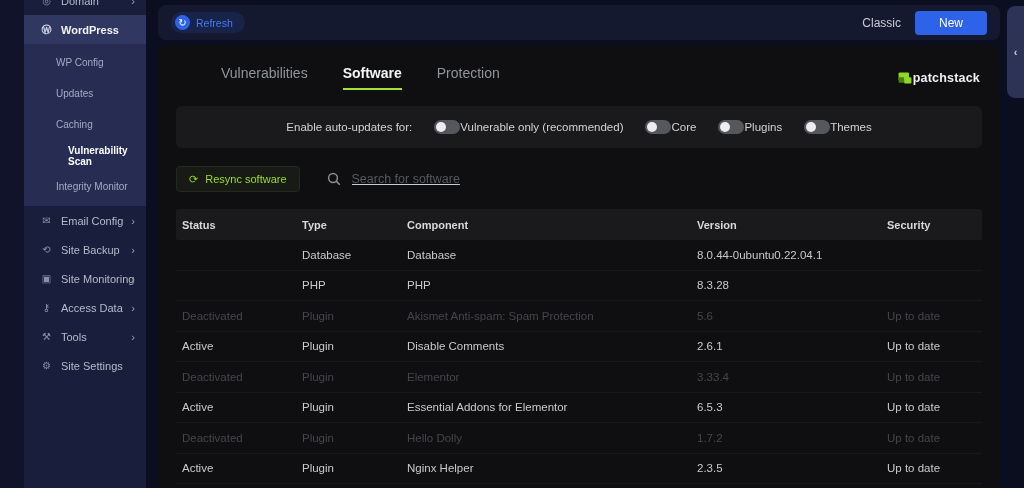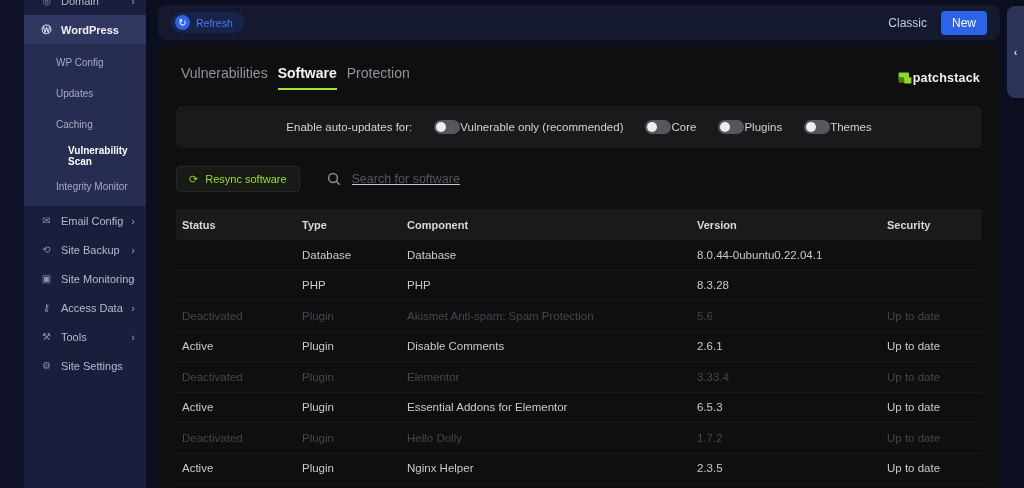--- a/index.html
+++ b/index.html
@@ -33,33 +33,33 @@
             background:#151930; border-radius:8px; display:flex; align-items:center;
             padding:0 13px; }
   .refresh-chip { display:flex; align-items:center; gap:6px; background:rgba(45,99,233,0.14);
                   border-radius:13px; padding:3px 12px 3px 4px; cursor:pointer; }
   .refresh-circle { width:15px; height:15px; border-radius:50%; background:#2d63e9;
                     color:#fff; font-size:10px; line-height:15px; text-align:center; }
   .refresh-lbl { color:#4a79f2; font-size:10.5px; }
   .topbar .spacer { flex:1; }
   .classic-lbl { color:#c9ccd6; font-size:12px; margin-right:14px; cursor:pointer; }
   .new-btn { background:#2d63e9; color:#fff; font-size:12px; border:none;
-             border-radius:4px; padding:5px 11px; cursor:pointer; }
+             border-radius:4px; padding:5px 24px; cursor:pointer; }
 
   
   .collapse-tab { position:absolute; right:0; top:6px; width:17px; height:92px;
                   background:#2d3257; border-radius:8px 0 0 8px; display:flex;
                   align-items:center; justify-content:center; color:#ccd0e0;
                   font-size:11px; font-weight:700; cursor:pointer; }
 
   
   .main { position:absolute; left:158px; top:45px; width:842px; height:443px;
           background:#0f0f11; border-radius:10px 10px 0 0; overflow:hidden; }
   .tabs-row { display:flex; align-items:center; padding:20px 20px 0 23px; }
-  .tabs { display:flex; gap:10px; }
+  .tabs { display:flex; gap:35px;margin-left:40px; }
   .tab { font-size:14px; color:#8f9499; padding-bottom:7px; cursor:pointer;
          border-bottom:2px solid transparent; }
   .tab.on { color:#f3f4f5; font-weight:700; border-bottom:2px solid #a3e22f; }
   .tabs-row .spacer { flex:1; }
   .brand { display:flex; align-items:center; }
   .brand-name { color:#f0f1f2; font-size:12.5px; font-weight:700; letter-spacing:.2px; }
 
   .autoupdate { margin:16px 18px 0; height:42px; background:#1a1a1d; border-radius:6px;
                 display:flex; align-items:center; justify-content:center; gap:22px; }
   .au-label { color:#d2d3d6; font-size:11.5px; }

